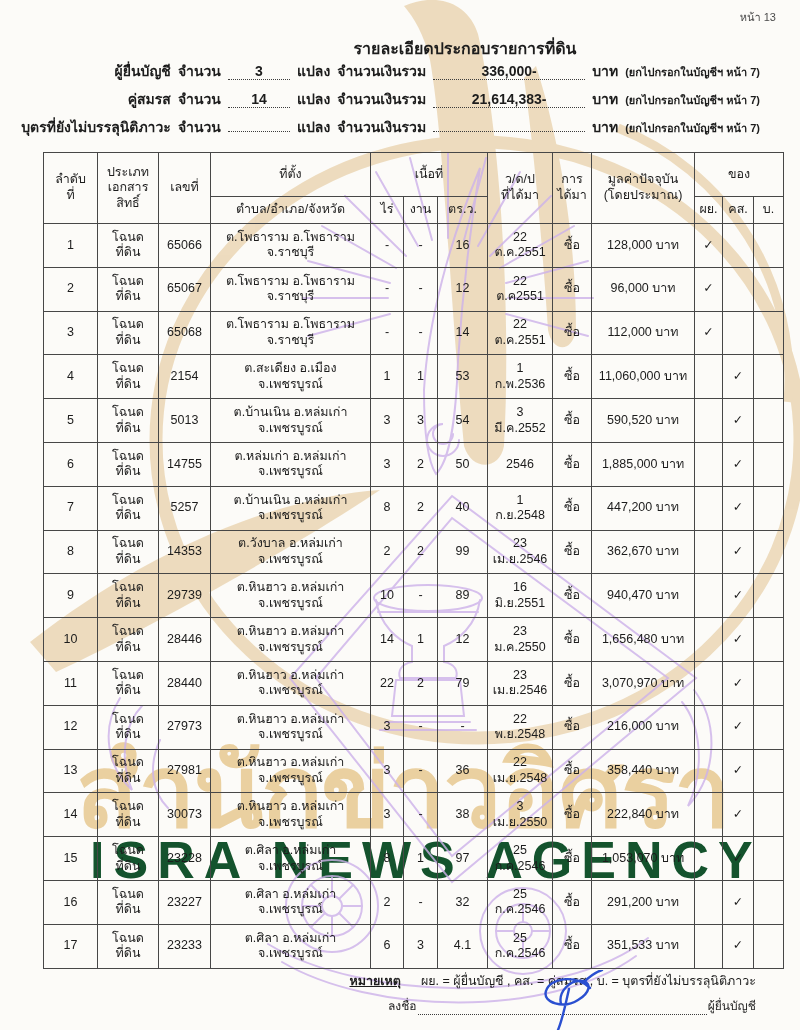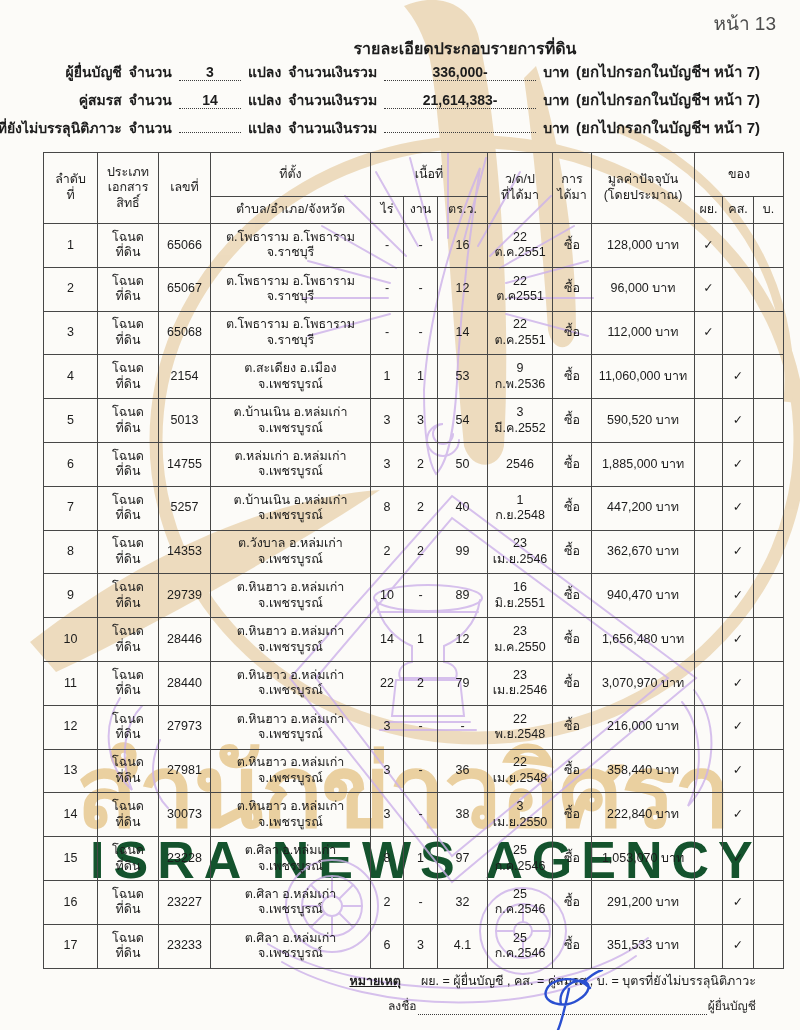--- a/index.html
+++ b/index.html
@@ -23,21 +23,21 @@
     color:#ead0a0;white-space:nowrap;letter-spacing:-2px;
   }
   .wm-latin{
     position:absolute;left:90px;top:834px;
     font-size:52px;font-weight:bold;line-height:1;
     color:#14532d;white-space:nowrap;letter-spacing:9px;
   }
   
   .page-number{
     position:absolute;top:8px;right:24px;
-    font-size:19px;color:#4c4c4c;
+    font-size:11px;color:#4c4c4c;
   }
   .doc-title{
     position:absolute;top:36px;left:140px;right:10px;
     text-align:center;font-size:16px;font-weight:bold;
   }
   .summary{
     position:absolute;top:60px;left:0;right:40px;
     font-size:14px;font-weight:bold;
   }
   .sline{
@@ -45,21 +45,21 @@
     white-space:nowrap;height:21px;margin-bottom:7px;
   }
   .sline span{margin-left:7px;}
   .blank{
     display:inline-block;text-align:center;
     border-bottom:1.6px dotted #3c3c3c;
     font-weight:bold;line-height:15px;
   }
   .blank-count{min-width:62px;}
   .blank-amount{min-width:152px;}
-  .snote{font-size:15px;font-weight:bold;}
+  .snote{font-size:11px;font-weight:bold;}
   
   table.land{
     position:absolute;left:43px;top:152px;
     width:740px;height:816px;
     border-collapse:collapse;table-layout:fixed;
     background:transparent;
   }
   table.land th,table.land td{
     border:1px solid #474747;
     padding:0 2px;
@@ -311,21 +311,21 @@
       <td>4</td>
       <td class="c-type">
             <div>โฉนด</div>
             <div>ที่ดิน</div>
           </td>
       <td>2154</td>
       <td class="c-loc">ต.สะเดียง อ.เมือง จ.เพชรบูรณ์</td>
       <td>1</td>
       <td>1</td>
       <td>53</td>
-      <td class="c-date">9 ก.พ.2536</td>
+      <td class="c-date">1 ก.พ.2536</td>
       <td>ซื้อ</td>
       <td class="c-value">11,060,000 บาท</td>
       <td class="c-check"></td>
       <td class="c-check">✓</td>
       <td class="c-check"></td>
     </tr>
 
     <tr>
       <td>5</td>
       <td class="c-type">

